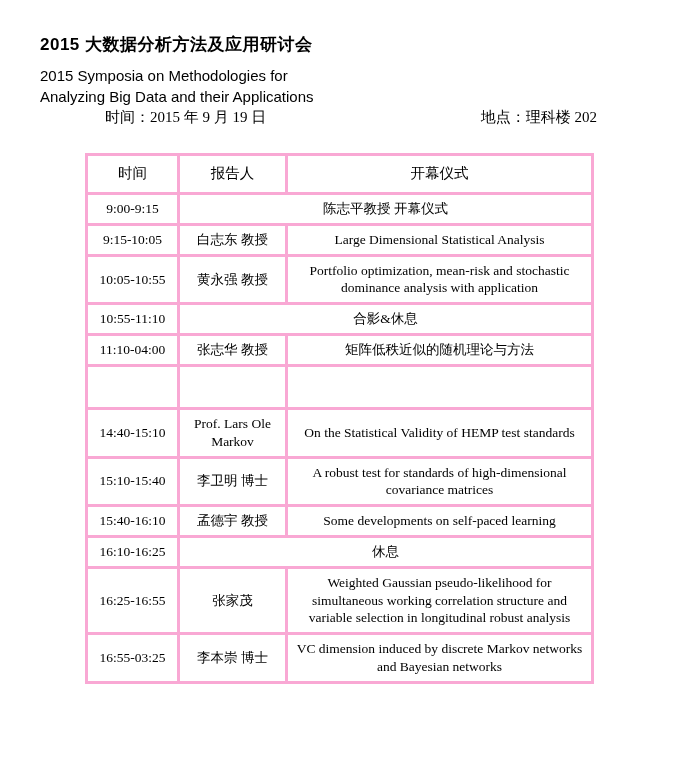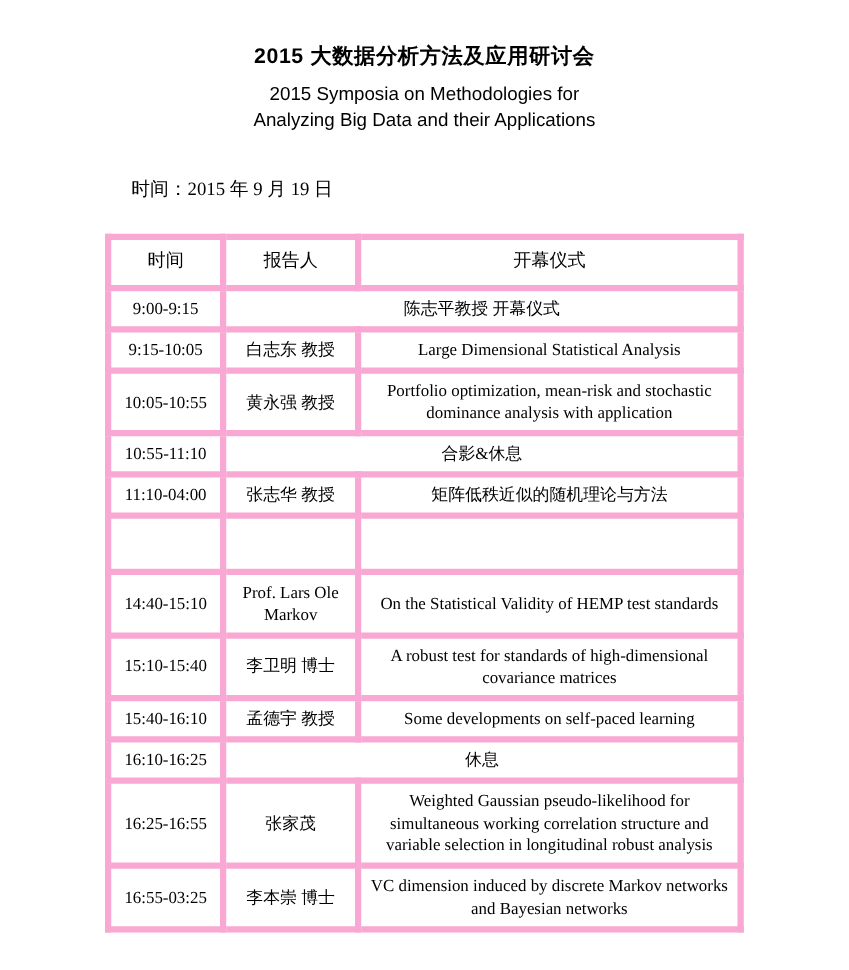--- a/index.html
+++ b/index.html
@@ -16,39 +16,37 @@
     overflow: hidden;
   }
   .page {
     width: 679px;
     height: 776px;
     box-sizing: border-box;
     padding: 22px 40px 0 40px;
     position: relative;
   }
   .title-block {
-    text-align: center;
     margin-top: 10px;
   }
   .title-cn {
     font-family: "Liberation Sans", sans-serif;
     font-size: 17px;
     font-weight: bold;
     letter-spacing: 0.5px;
     line-height: 1.5;
   }
   .title-en {
     font-family: "Liberation Sans", sans-serif;
     font-size: 15px;
     font-weight: normal;
     line-height: 1.45;
     margin-top: 7px;
   }
   .meta-row {
-    margin-top: 34px;
     display: flex;
     align-items: center;
     font-size: 15px;
     padding: 0 20px 0 65px;
   }
   .meta-time {
     white-space: nowrap;
   }
   .meta-spacer {
     flex: 1 1 auto;
@@ -58,21 +56,21 @@
     margin-right: 22px;
   }
   table.schedule {
     margin: 26px auto 0 auto;
     border-collapse: collapse;
     width: 506px;
     table-layout: fixed;
   }
   table.schedule td,
   table.schedule th {
-    border: 5px solid #f9a8d4;
+    border: 3px solid #f9a8d4;
     padding: 5px 4px;
     text-align: center;
     vertical-align: middle;
     font-size: 13.5px;
     line-height: 1.32;
   }
   table.schedule th {
     font-weight: normal;
     font-size: 14.5px;
     height: 26px;
@@ -95,20 +93,21 @@
     <div class="title-cn">2015 大数据分析方法及应用研讨会</div>
     <div class="title-en">
       <div>2015 Symposia on Methodologies for</div>
       <div>Analyzing Big Data and their Applications</div>
     </div>
   </div>
 
   <div class="meta-row">
     <div class="meta-time">时间：2015 年 9 月 19 日</div>
     <div class="meta-spacer"></div>
+    <div class="meta-place">地点：理科楼 202</div>
   </div>
 
   <table class="schedule">
     <colgroup>
       <col class="c-time">
       <col class="c-speaker">
       <col class="c-topic">
     </colgroup>
     <thead>
       <tr>

